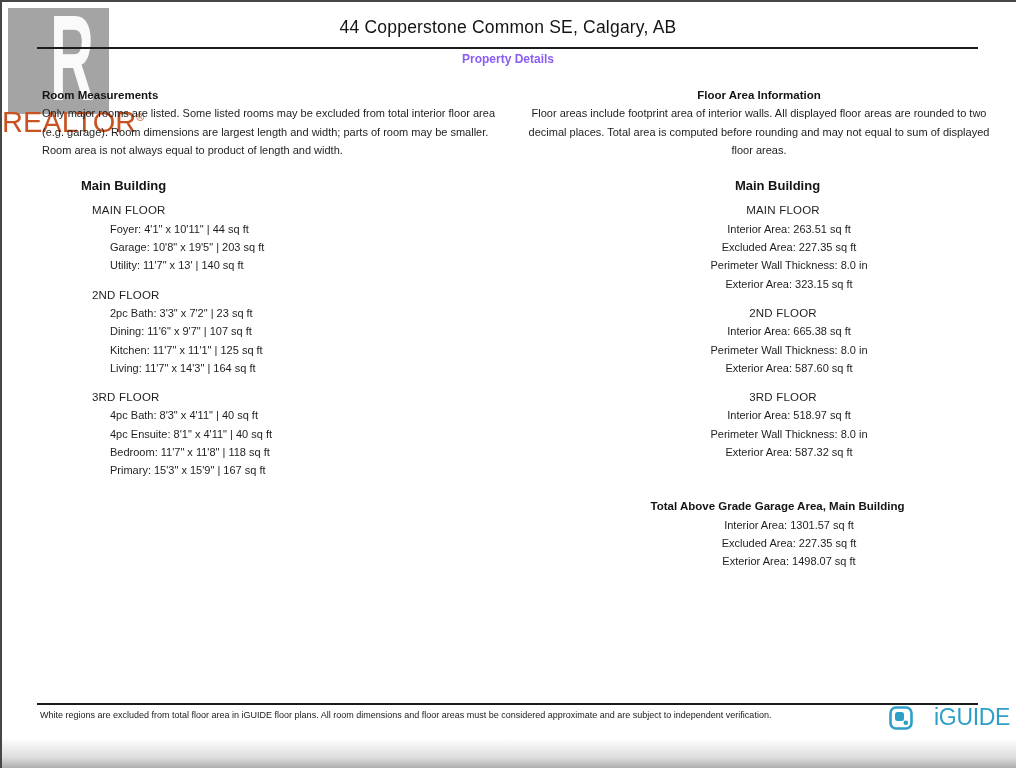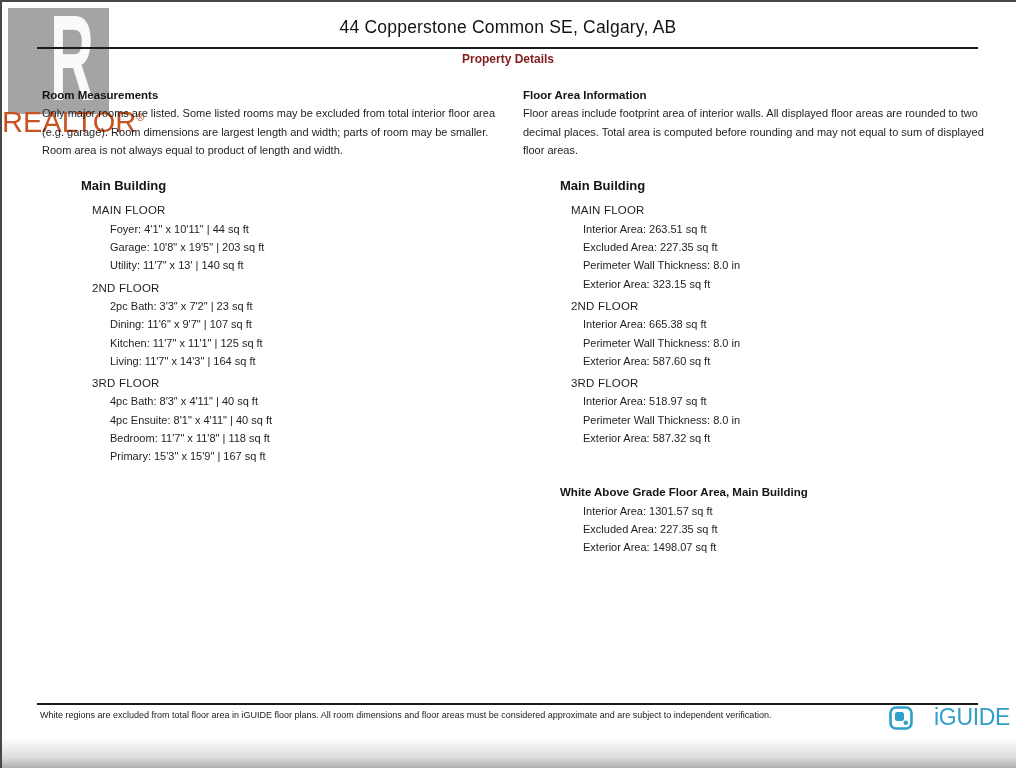--- a/index.html
+++ b/index.html
@@ -24,33 +24,33 @@
   .wm-label { position:absolute; left:2px; top:106px; font-size:29px; color:#c2410c; white-space:nowrap; }
   .wm-label sup { font-size:11px; }
 
   .content { position:absolute; inset:0; z-index:1; }
 
   
   .title { position:absolute; top:17px; left:0; width:100%; margin:0; text-align:center;
            font-size:17.5px; font-weight:400; letter-spacing:0.2px; color:#141414; }
   .title-rule { position:absolute; top:47px; left:37px; width:941px; height:2px; background:#1b1b1b; }
   .subtitle { position:absolute; top:52px; left:0; width:100%; margin:0; text-align:center;
-              font-size:12px; font-weight:700; color:#7f1d1d; }
+              font-size:12px; font-weight:700; color:#8b5cf6; }
 
   
   .col { position:absolute; top:86px; width:472px; font-size:11px; line-height:18.3px; }
   .col-left  { left:42px; }
-  .col-right { left:523px; }
+  .col-right { left:523px;text-align:center; }
   .sec-heading { margin:0; font-size:11.5px; font-weight:700; line-height:18.3px; color:#141414; }
   .desc .line { white-space:nowrap; }
 
   .building { margin-top:18px; }
   .building-heading { margin:0 0 6px 39px; font-size:13px; font-weight:700; line-height:18.3px; color:#141414; }
   .col-right .building-heading { margin-left:37px; }
-  .floor + .floor { margin-top:4px; }
+  .floor + .floor { margin-top:11px; }
   .floor-name { margin-left:50px; font-size:11.5px; letter-spacing:0.2px; }
   .col-right .floor-name { margin-left:48px; }
   .detail { margin-left:68px; white-space:nowrap; }
   .col-right .detail { margin-left:60px; }
 
   .total { margin-top:36px; }
   .total-heading { margin:0 0 0 37px; font-size:11.5px; font-weight:700; line-height:18.3px; color:#141414; }
   .total .detail { margin-left:60px; }
 
   
@@ -133,21 +133,21 @@
           <div class="detail">Perimeter Wall Thickness: 8.0 in</div>
           <div class="detail">Exterior Area: 587.60 sq ft</div>
         </div>
         <div class="floor">
           <div class="floor-name">3RD FLOOR</div>
           <div class="detail">Interior Area: 518.97 sq ft</div>
           <div class="detail">Perimeter Wall Thickness: 8.0 in</div>
           <div class="detail">Exterior Area: 587.32 sq ft</div>
         </div>
         <div class="total">
-          <h4 class="total-heading">White Above Grade Floor Area, Main Building</h4>
+          <h4 class="total-heading">Total Above Grade Garage Area, Main Building</h4>
           <div class="detail">Interior Area: 1301.57 sq ft</div>
           <div class="detail">Excluded Area: 227.35 sq ft</div>
           <div class="detail">Exterior Area: 1498.07 sq ft</div>
         </div>
       </div>
     </section>
 
     <div class="footer-rule"></div>
     <div class="disclaimer">White regions are excluded from total floor area in iGUIDE floor plans. All room dimensions and floor areas must be considered approximate and are subject to independent verification.</div>
     <div class="brand">

